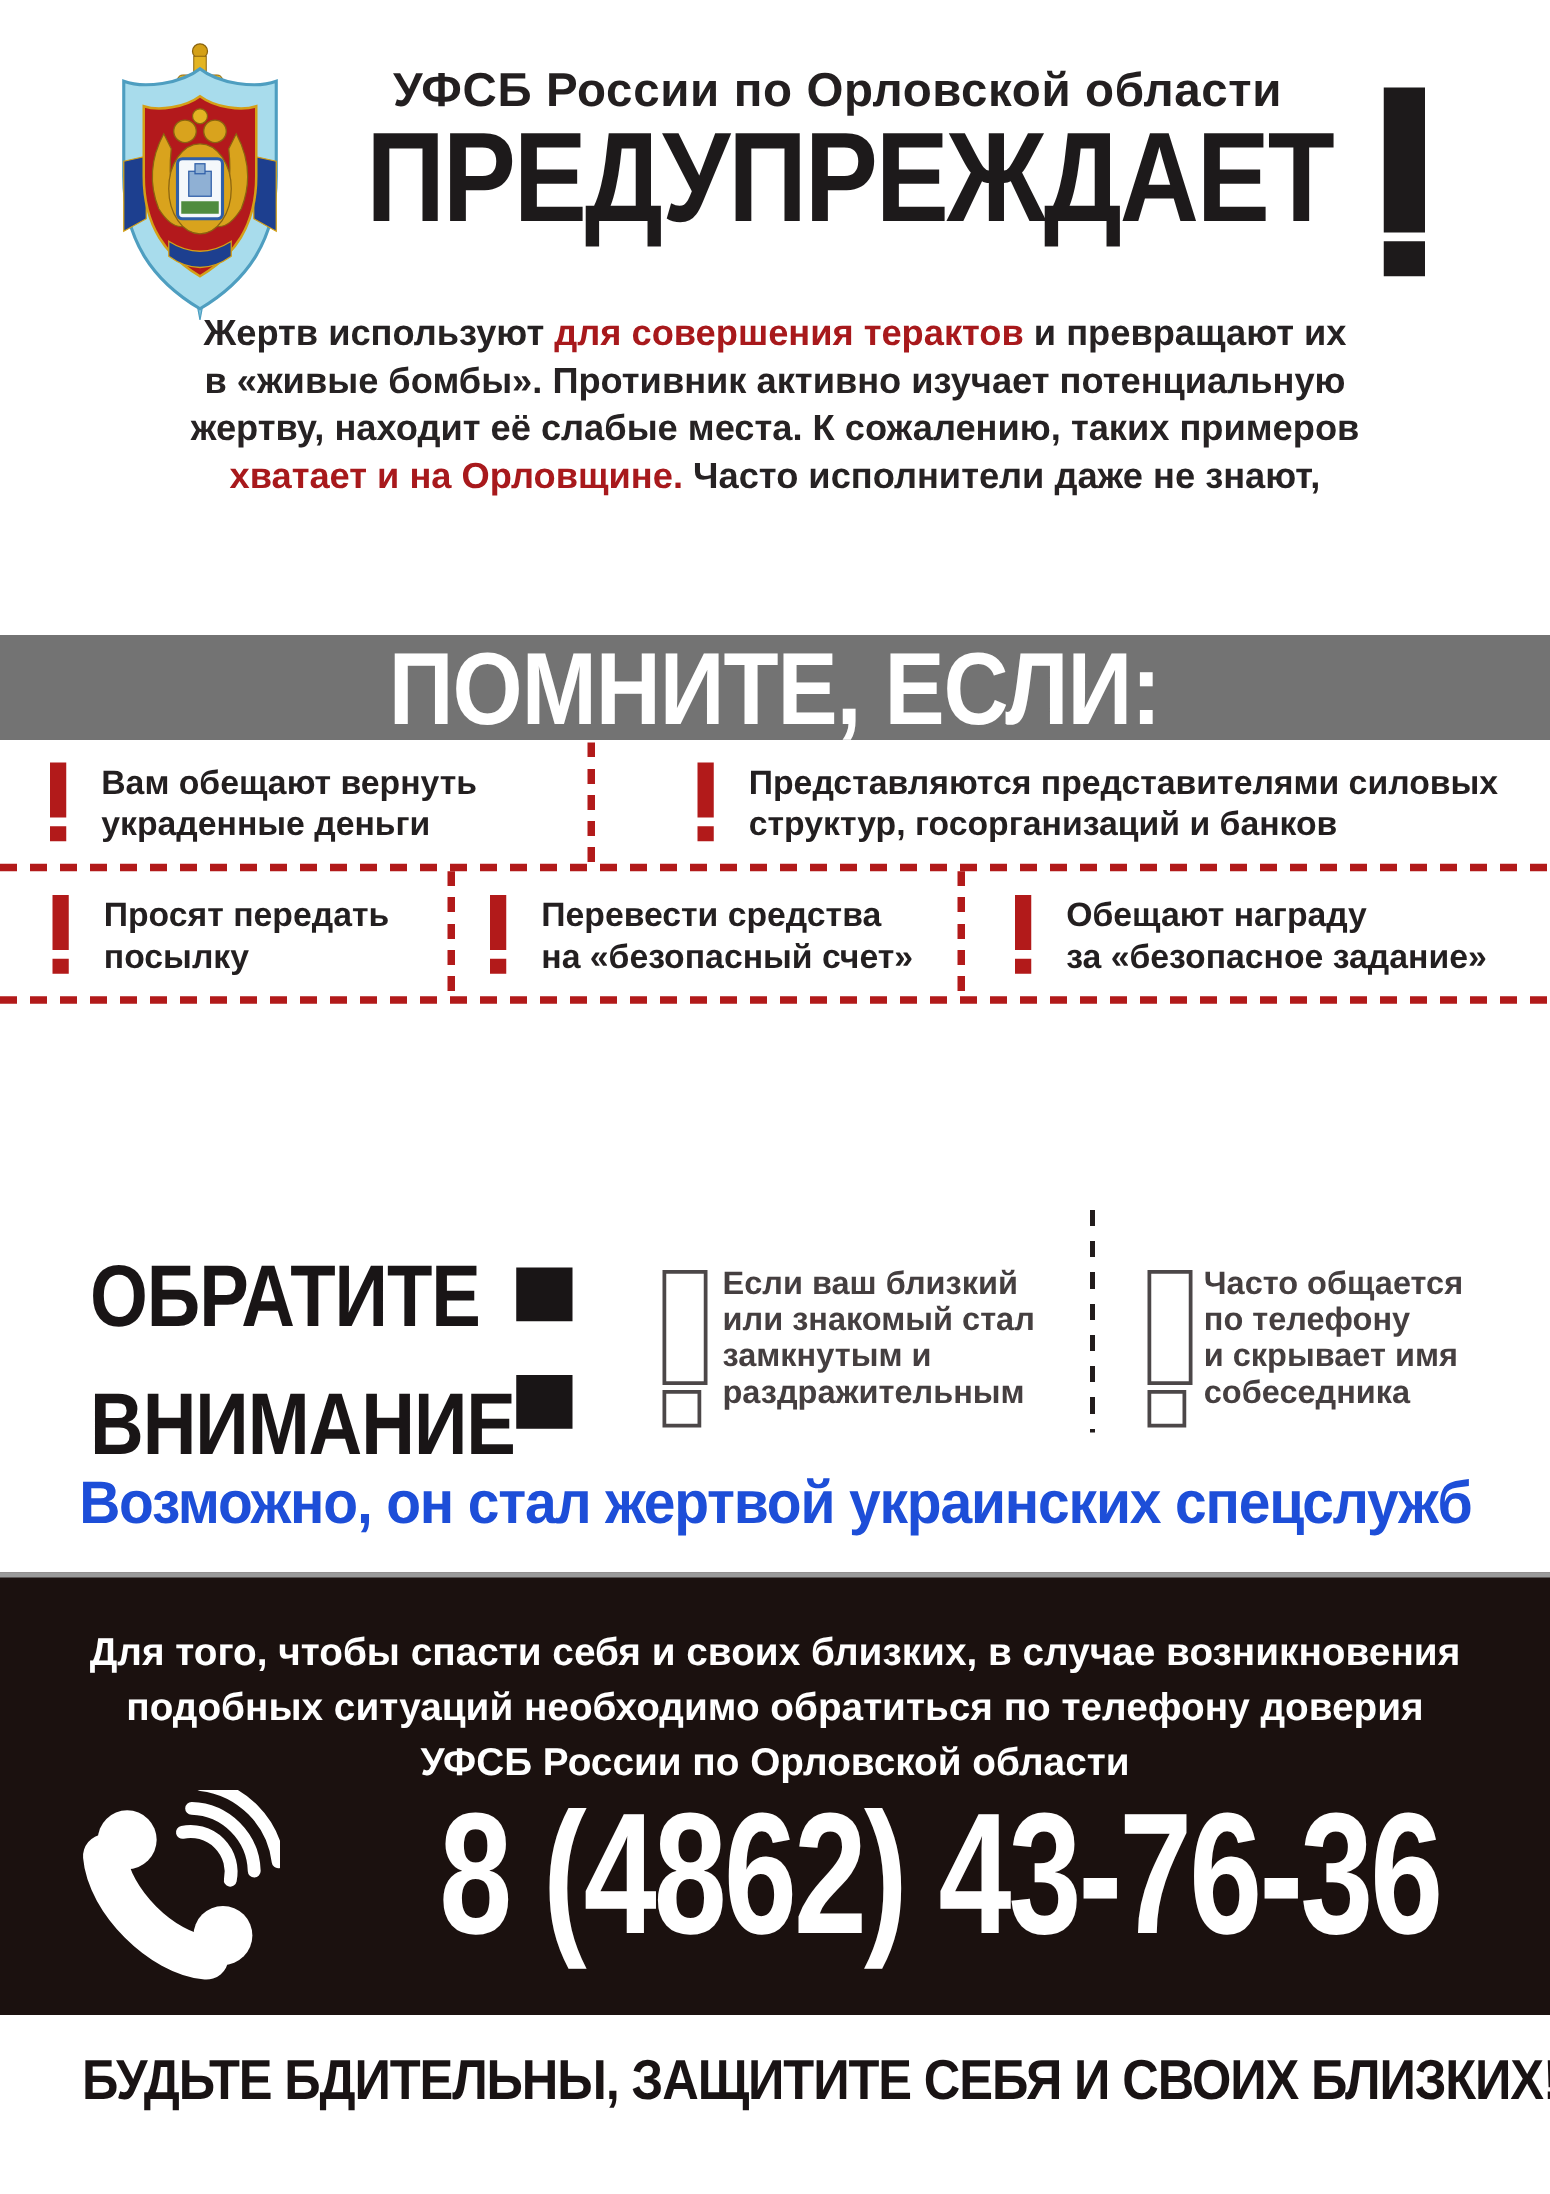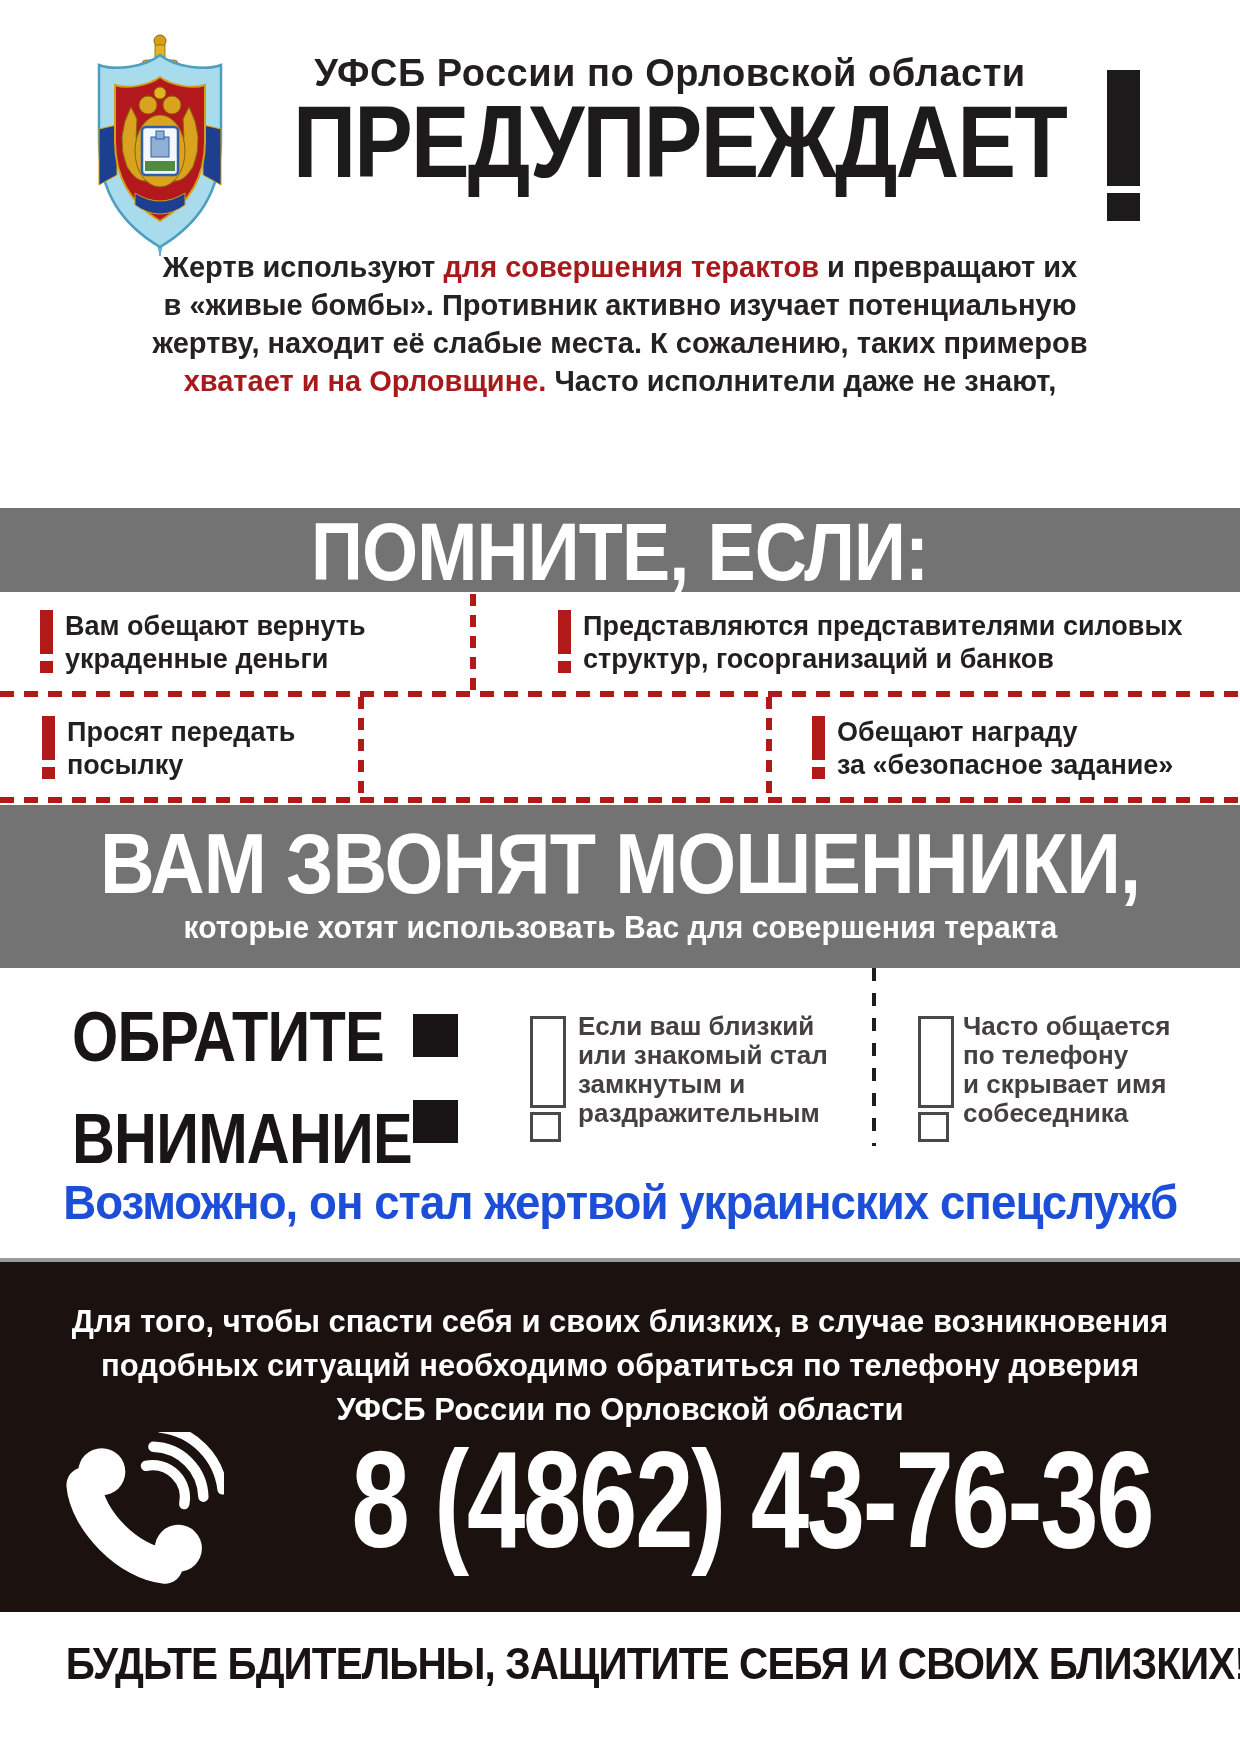--- a/index.html
+++ b/index.html
@@ -38,21 +38,21 @@
 
   
   .h-dash{left:0;width:1240px;height:6px;
     background-image:repeating-linear-gradient(90deg,#b21a1a 0 14px,transparent 14px 24px);}
   .v-dash-red{width:6px;
     background-image:repeating-linear-gradient(180deg,#b21a1a 0 12px,transparent 12px 21px);}
   .v-dash-black{width:4px;
     background-image:repeating-linear-gradient(180deg,#221c1c 0 13px,transparent 13px 25px);}
 
   
-  .w-item{display:flex;align-items:flex-start;gap:12px;}
+  .w-item{display:flex;align-items:flex-start;gap:28px;}
   .red-excl{flex:0 0 auto;width:13px;}
   .red-excl .bar{width:13px;height:44px;background:#b21a1a;}
   .red-excl .dot{width:13px;height:12px;background:#b21a1a;margin-top:7px;}
   .w-text{font-size:27px;line-height:33px;font-weight:bold;color:#231f20;}
 
   
   .att-word{left:72px;font-size:70px;font-weight:800;color:#191516;line-height:70px;}
   .att-word .cond-l{transform:scaleX(.85);letter-spacing:-1px;}
   .sq{left:413px;width:45px;height:43px;background:#191516;}
   .chk-rect{width:30px;height:86px;border:3px solid #4c4748;background:#ffffff;}
@@ -142,36 +142,40 @@
   <div class="abs h-dash" style="top:691px"></div>
 
   <div class="abs w-item" style="left:42px;top:716px">
     <div class="red-excl">
         <div class="bar"></div>
         <div class="dot"></div>
       </div>
     <div class="w-text pre">Просят передать
 посылку</div>
   </div>
+  <div class="abs w-item" style="left:392px;top:716px">
+    <div class="red-excl">
+        <div class="bar"></div>
+        <div class="dot"></div>
+      </div>
+    <div class="w-text pre">Перевести средства
+на «безопасный счет»</div>
+  </div>
   <div class="abs w-item" style="left:812px;top:716px">
     <div class="red-excl">
         <div class="bar"></div>
         <div class="dot"></div>
       </div>
     <div class="w-text pre">Обещают награду
 за «безопасное задание»</div>
   </div>
   <div class="abs v-dash-red" style="left:358px;top:697px;height:100px"></div>
   <div class="abs v-dash-red" style="left:766px;top:697px;height:100px"></div>
   <div class="abs h-dash" style="top:797px"></div>
 
-  <div class="abs center banner banner2">
-    <div class="banner2-title"><span class="cond">ВАМ ЗВОНЯТ МОШЕННИКИ,</span></div>
-    <div class="banner2-sub"><span class="cond">которые хотят использовать Вас для совершения теракта</span></div>
-  </div>
 
   <div class="abs v-dash-black" style="left:872px;top:968px;height:178px"></div>
 
   <div class="abs att-word" style="top:1002px"><span class="cond-l">ОБРАТИТЕ</span></div>
   <div class="abs att-word" style="top:1104px"><span class="cond-l">ВНИМАНИЕ</span></div>
   <div class="abs sq" style="top:1014px"></div>
   <div class="abs sq" style="top:1100px"></div>
 
   <div class="abs chk-rect" style="left:530px;top:1016px"></div>
   <div class="abs chk-dot" style="left:530px;top:1112px"></div>

